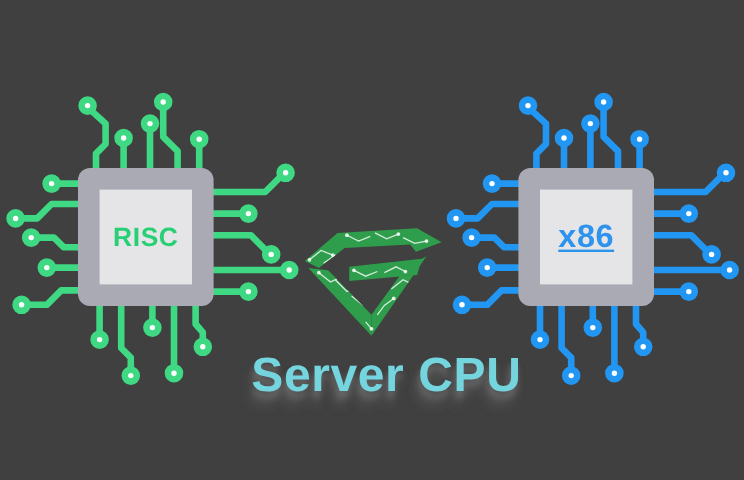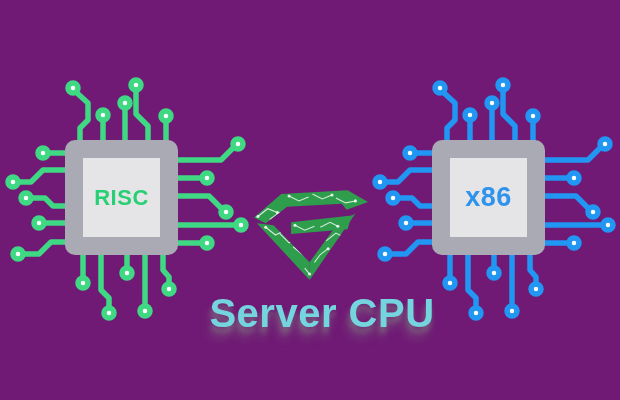--- a/index.html
+++ b/index.html
@@ -1,31 +1,31 @@
 <!DOCTYPE html>
 <html><head>
 <meta charset="utf-8">
 <style>
   html,body{margin:0;padding:0;background:#fff;}
   .stage{
-    position:relative;width:620px;height:400px;overflow:hidden;background:#701a75;
+    position:relative;width:620px;height:400px;overflow:hidden;background:#404040;
     font-family:"Liberation Sans",sans-serif;
   }
   .defs-svg{position:absolute;width:0;height:0;}
   figure.chip{position:absolute;margin:0;width:250px;height:272px;}
   .chip-left{left:5px;top:65px;}
   .chip-right{left:372px;top:65px;}
   .chip-svg{display:block;width:250px;height:272px;}
   .chip-label{
     position:absolute;left:78px;top:93px;width:77px;height:79px;
     display:flex;align-items:center;justify-content:center;
     font-weight:bold;letter-spacing:.5px;
   }
   .chip-left  .chip-label{font-size:22px;}
-  .chip-right .chip-label{font-size:27px;}
+  .chip-right .chip-label{font-size:27px;text-decoration:underline;}
   .gem{position:absolute;left:254px;top:190px;width:117px;height:93px;}
   .gem svg{display:block;}
   .title{
     position:absolute;top:291px;left:12px;width:620px;margin:0;
     text-align:center;font-size:40px;font-weight:bold;line-height:1.1;
     letter-spacing:.5px;
     text-shadow:-1px 6px 5px rgba(125,125,125,.55), -3px 11px 10px rgba(140,140,140,.35);
   }
 </style>
 </head>

